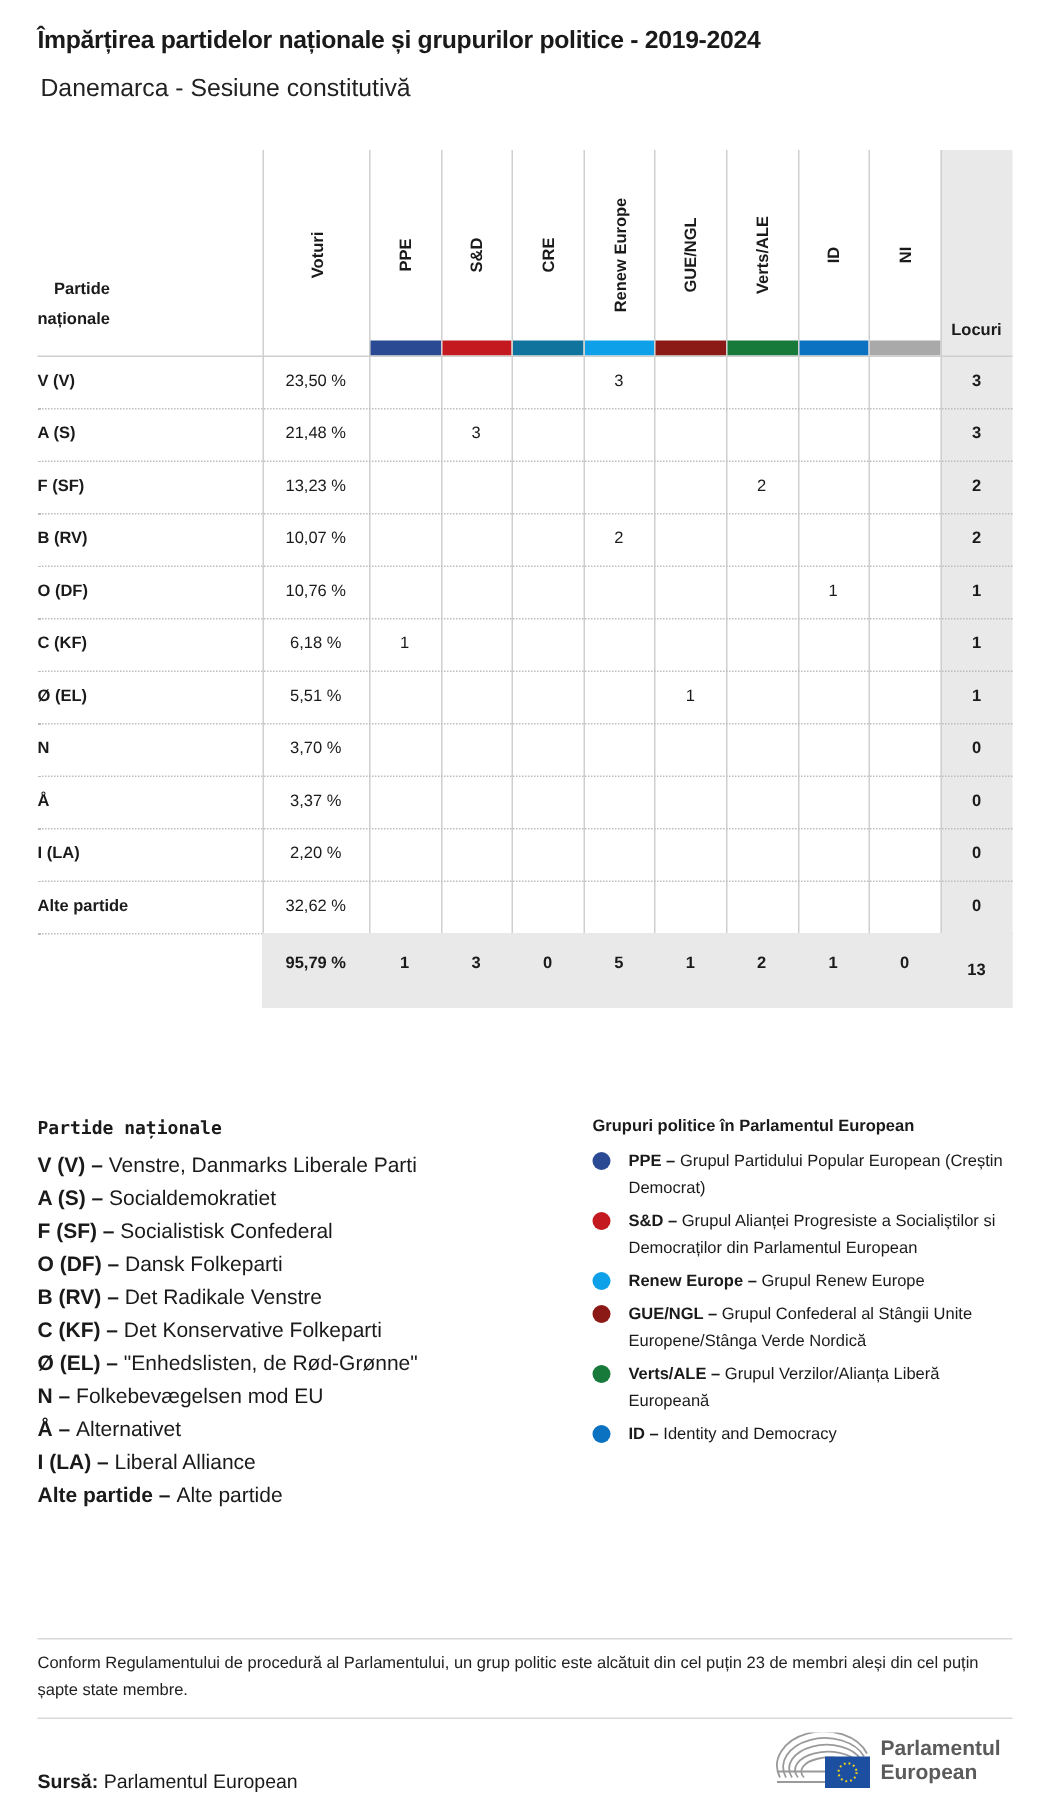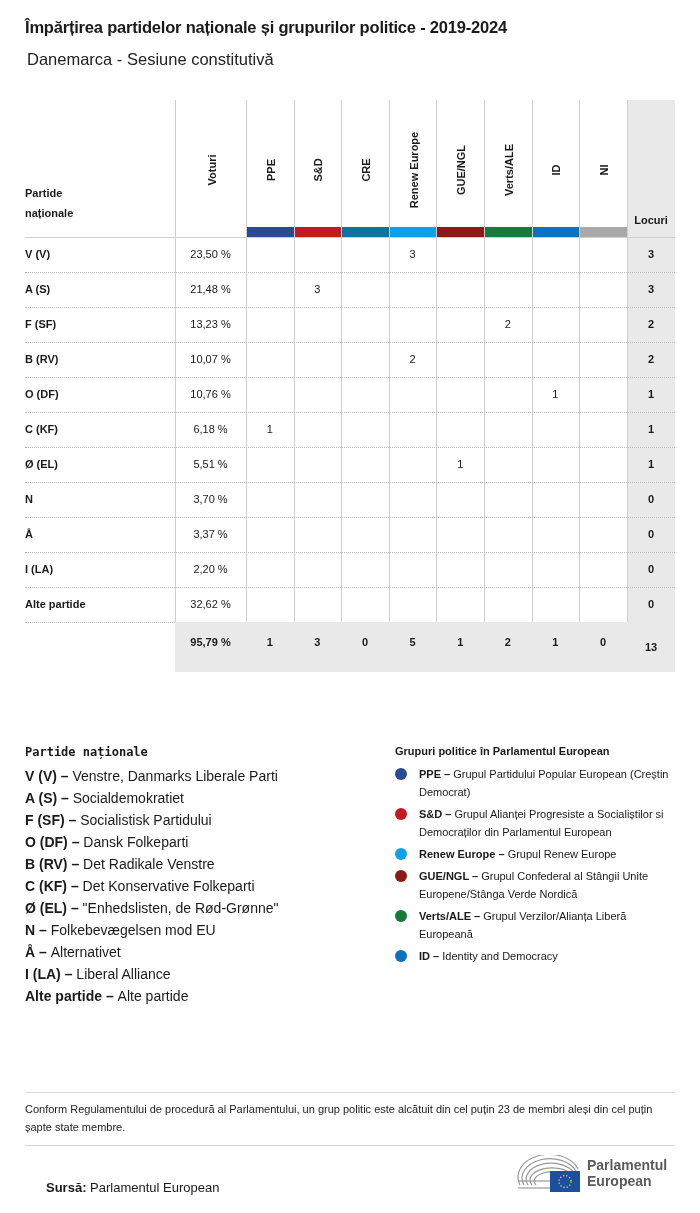--- a/index.html
+++ b/index.html
@@ -4,21 +4,21 @@
 <style>
   html, body { margin:0; padding:0; background:#ffffff; }
   body { width:700px; height:1213px; position:relative; font-family:"Liberation Sans", sans-serif; color:#1a1a1a; overflow:hidden; }
   .title { position:absolute; left:25px; top:18px; font-size:16.5px; font-weight:bold; letter-spacing:-0.2px; }
   .subtitle { position:absolute; left:27px; top:50px; font-size:16.5px; color:#222; }
 
   
   .tbl { position:absolute; left:25px; top:100px; width:650px; }
   .hdr { position:absolute; top:0; height:137px; }
   .hdr-party { left:0; width:150px; }
-  .hdr-party span { position:absolute; left:0; bottom:14px; font-size:11px; font-weight:bold; line-height:20px; }
+  .hdr-party span { position:absolute; left:0; bottom:14px; font-size:11px; font-weight:bold; line-height:20px;text-align:right; }
   .vcol { position:absolute; top:0; height:572px; border-left:1px solid #cfcfcf; }
   .vlabel { position:absolute; left:50%; top:70px; transform:translate(-50%,-50%) rotate(-90deg); white-space:nowrap; font-size:11px; font-weight:bold; }
   .colorbar { position:absolute; height:10px; top:127px; }
   .locuri-bg { position:absolute; left:602px; top:0; width:48px; height:572px; background:#e9e9e9; }
   .locuri-label { position:absolute; left:602px; top:114px; width:48px; text-align:center; font-size:11px; font-weight:bold; }
   .hline { position:absolute; left:0; width:650px; height:0; border-top:1px dotted #bdbdbd; }
   .hline.solid { border-top:1px solid #cfcfcf; }
   .row { position:absolute; left:0; width:650px; height:35px; }
   .cell { position:absolute; top:0; height:35px; line-height:35px; font-size:11px; text-align:center; }
   .cell.party { left:0; width:150px; text-align:left; font-weight:bold; }
@@ -33,21 +33,21 @@
   .leg-left .lh { font-family:"DejaVu Sans Mono", monospace; font-weight:bold; font-size:12px; margin-bottom:6px; }
   .leg-left .li { font-size:14px; line-height:22px; }
   .leg-right { position:absolute; left:395px; top:745px; width:285px; }
   .leg-right .lh { font-size:11px; font-weight:bold; margin-bottom:8px; }
   .leg-right .li { position:relative; padding-left:24px; font-size:11px; line-height:18px; margin-bottom:4px; }
   .dot { position:absolute; left:0; top:3px; width:12px; height:12px; border-radius:50%; }
   b { font-weight:bold; }
 
   .rule { position:absolute; left:25px; width:650px; border-top:1px solid #d8d8d8; }
   .note { position:absolute; left:25px; top:1100px; width:650px; font-size:11px; line-height:18px; color:#222; }
-  .source { position:absolute; left:25px; top:1180px; font-size:13px;margin-left:21px; }
+  .source { position:absolute; left:25px; top:1180px; font-size:13px; }
   .logo { position:absolute; left:516px; top:1155px; width:160px; height:40px; }
   .logo-text { position:absolute; left:71px; top:2px; font-size:14px; font-weight:bold; color:#5b5b5b; line-height:16px; }
 </style>
 </head>
 <body>
 
 <div class="title">Împărțirea partidelor naționale și grupurilor politice - 2019-2024</div>
 <div class="subtitle">Danemarca - Sesiune constitutivă</div>
 
 <div class="tbl" id="tbl">
@@ -271,21 +271,21 @@
       <div class="tcell" style="left: 404.2px; width: 47.6px;">0</div>
       <div class="tcell" style="left: 452px; width: 48px; height: 50px; line-height: 50px;">13</div>
     </div>
 </div>
 
 <div class="leg-left">
   <div class="lh">Partide naționale</div>
   <div id="leg-parties">
       <div class="li"><b>V (V)</b><b> – </b><span>Venstre, Danmarks Liberale Parti</span></div>
       <div class="li"><b>A (S)</b><b> – </b><span>Socialdemokratiet</span></div>
-      <div class="li"><b>F (SF)</b><b> – </b><span>Socialistisk Partidului</span></div>
+      <div class="li"><b>F (SF)</b><b> – </b><span>Socialistisk Confederal</span></div>
       <div class="li"><b>O (DF)</b><b> – </b><span>Dansk Folkeparti</span></div>
       <div class="li"><b>B (RV)</b><b> – </b><span>Det Radikale Venstre</span></div>
       <div class="li"><b>C (KF)</b><b> – </b><span>Det Konservative Folkeparti</span></div>
       <div class="li"><b>Ø (EL)</b><b> – </b><span>"Enhedslisten, de Rød-Grønne"</span></div>
       <div class="li"><b>N</b><b> – </b><span>Folkebevægelsen mod EU</span></div>
       <div class="li"><b>Å</b><b> – </b><span>Alternativet</span></div>
       <div class="li"><b>I (LA)</b><b> – </b><span>Liberal Alliance</span></div>
       <div class="li"><b>Alte partide</b><b> – </b><span>Alte partide</span></div>
     </div>
 </div>

